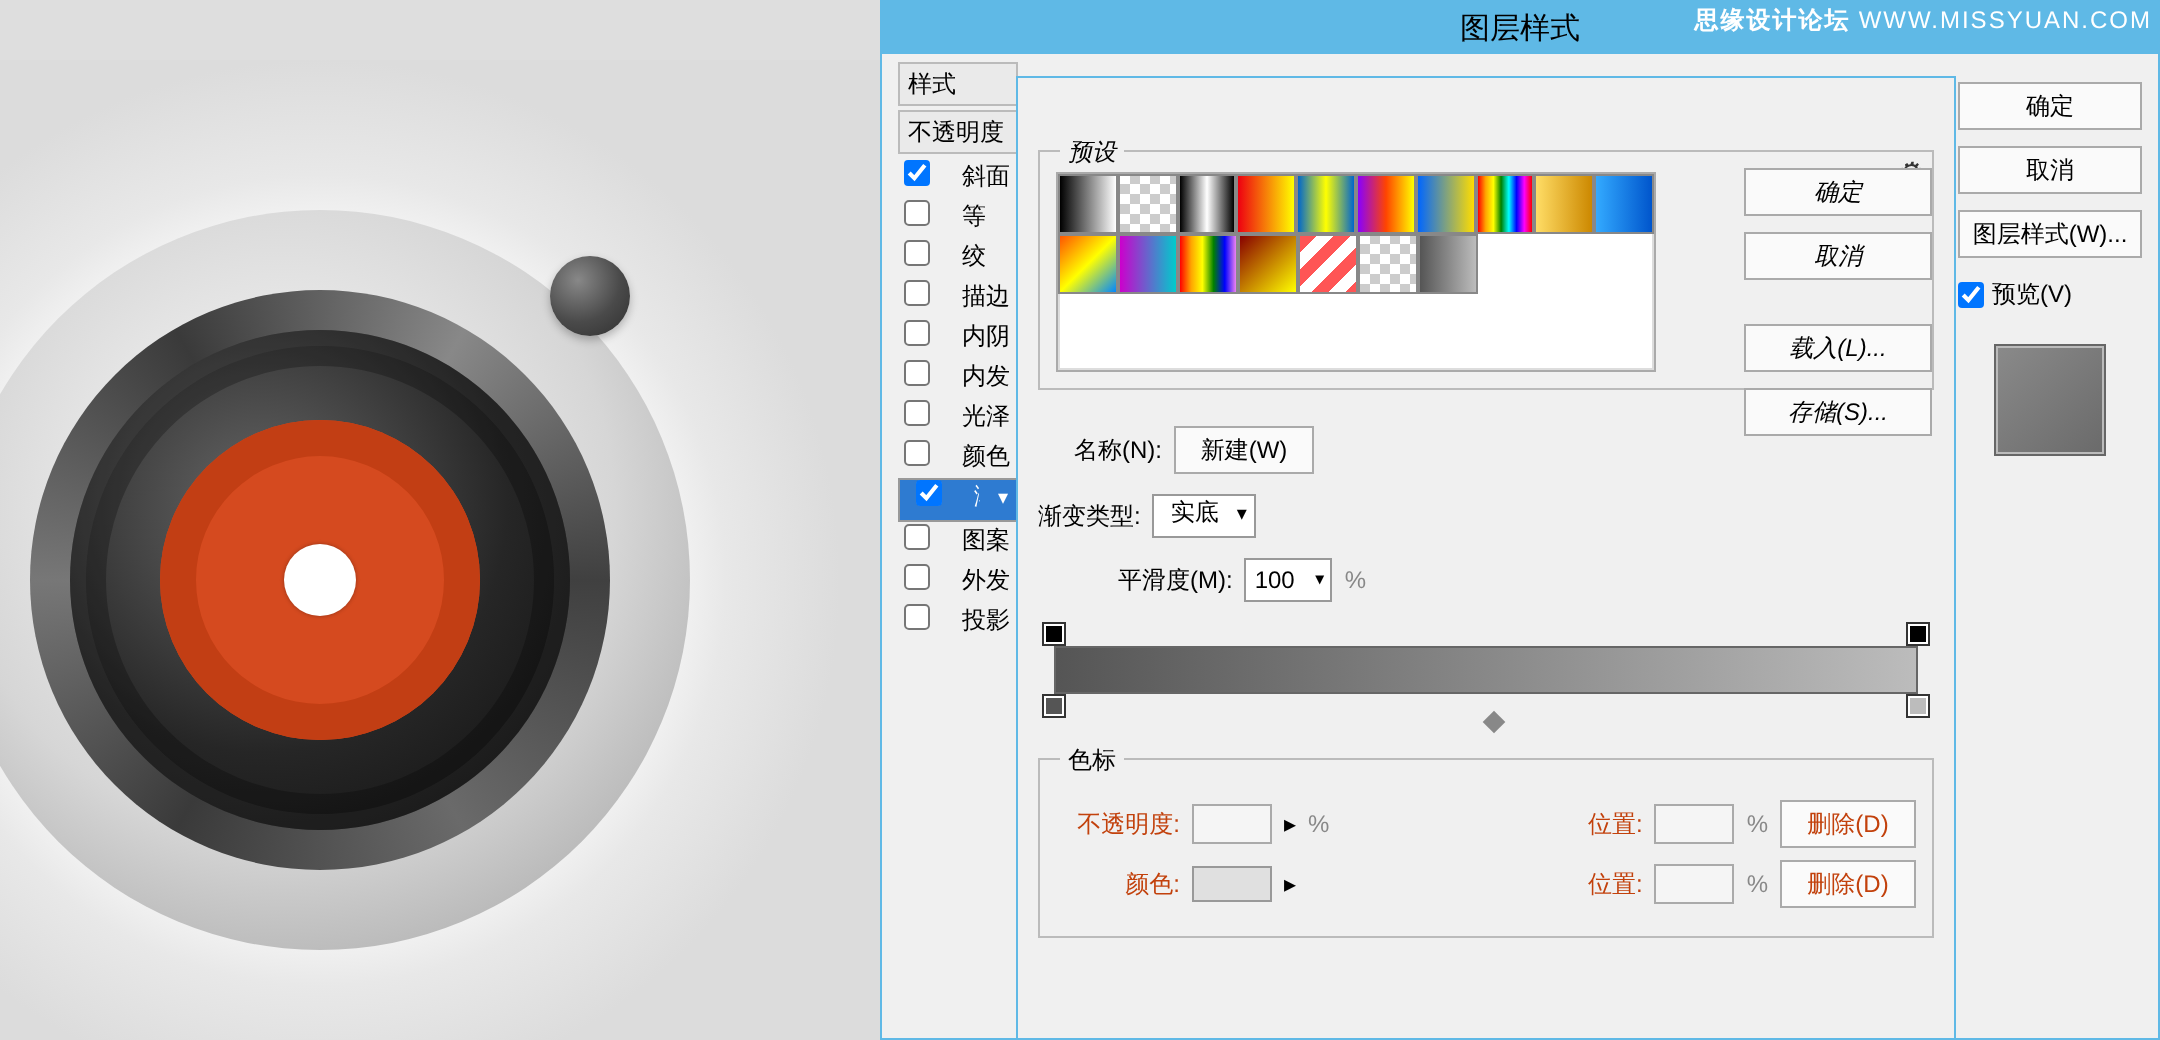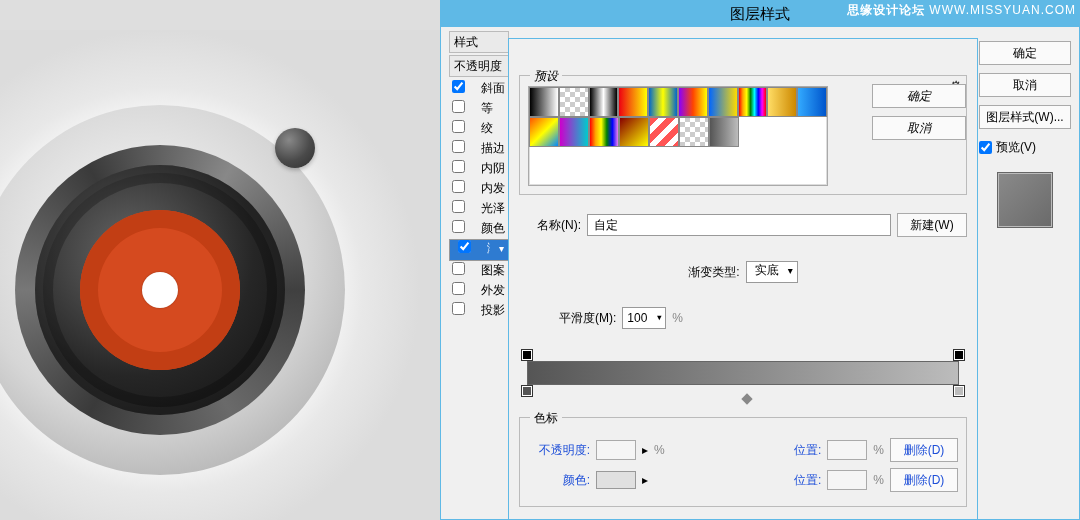--- a/index.html
+++ b/index.html
@@ -52,21 +52,21 @@
   .grad-body { position:absolute; left:10px; top:36px; right:10px; bottom:6px; }
   .presets { border:1px solid #bbb; padding:6px 8px 8px; position:relative;font-style:italic; }
   .fs-label { position:absolute; top:-8px; left:10px; background:#f0f0f0; padding:0 4px; }
   .preset-box { height:100px; background:#fff; border:1px solid #aaa; box-shadow: inset 0 0 0 1px #ddd; position:relative; overflow:hidden; margin-top:4px; width:300px; }
   .swatch-row { display:flex; }
   .sw { width:30px; height:30px; border:1px solid #888; margin:0; }
   .gear { position:absolute; right:6px; top:2px; font-size:14px; color:#333; }
 
   .side-btns { position:absolute; right:0; top:8px; width:94px; display:flex; flex-direction:column; gap:8px; }
 
-  .row { display:flex; align-items:center; gap:6px; margin:24px 0; }
+  .row { display:flex; align-items:center; gap:6px; margin:10px 0; }
   .lab { min-width:62px; text-align:right; }
   .txt { height:22px; border:1px solid #999; background:#fff; padding:0 6px; flex:1; }
   .sel { height:22px; border:1px solid #999; background:#fff; padding:0 18px 0 8px; position:relative; }
   .sel::after { content:"▾"; position:absolute; right:4px; top:3px; font-size:10px; }
   .spin { width:44px; height:22px; border:1px solid #999; background:#fff; display:flex; align-items:center; padding:0 4px; position:relative; }
   .spin::after { content:"▸"; position:absolute; right:3px; font-size:9px; transform:rotate(90deg); }
 
   .grad-bar-wrap { margin-top:14px; position:relative; height:40px; }
   .grad-bar { position:absolute; left:8px; right:8px; top:8px; height:24px; border:1px solid #666;
     background:linear-gradient(90deg,#555 0%, #888 50%, #bcbcbc 100%); }
@@ -78,21 +78,21 @@
   .cstop-l .inner { background:#555; }
   .cstop-r .inner { background:#bcbcbc; }
   .diamond { position:absolute; width:8px; height:8px; background:#888; transform:rotate(45deg); }
 
   .stops-field { border:1px solid #bbb; padding:14px 8px 8px; position:relative; margin-top:24px; }
   .sf-row { display:flex; align-items:center; gap:6px; margin:6px 0; }
   .field-s { width:40px; height:20px; border:1px solid #aaa; background:#f5f5f5; }
   .unit { color:#888; }
   .del { width:68px; }
   .colchip { width:40px; height:18px; border:1px solid #999; background:#e0e0e0; }
-  .dim { color:#1d4ed8; }
+  .dim { color:#c2410c; }
 
   .watermark { position:absolute; right:4px; top:2px; color:#fff; font-size:11px; z-index:20; font-family:Arial; letter-spacing:1px; }
   .watermark b { font-size:12px;font-family:Liberation Serif, serif; }
 </style>
 </head>
 <body>
 
 <div class="artwork">
   <div class="disc-outer"></div>
   <div class="disc-ring"></div>
@@ -203,30 +203,31 @@
             <div class="sw" style="background: linear-gradient(135deg, rgb(136, 0, 0), rgb(255, 255, 0));"></div>
             <div class="sw" style="background: repeating-linear-gradient(135deg, rgb(255, 85, 85) 0px, rgb(255, 85, 85) 6px, rgb(255, 255, 255) 6px, rgb(255, 255, 255) 12px);"></div>
             <div class="sw" style="background: repeating-conic-gradient(rgb(204, 204, 204) 0deg, rgb(204, 204, 204) 25%, rgb(255, 255, 255) 0deg, rgb(255, 255, 255) 50%) 0px center / 10px 10px;"></div>
             <div class="sw" style="background: linear-gradient(90deg, rgb(85, 85, 85), rgb(136, 136, 136), rgb(188, 188, 188));"></div>
           </div>
       </div>
       <div class="side-btns">
         <div class="btn">确定</div>
         <div class="btn">取消</div>
         <div style="height:6px"></div>
+        <div class="btn">载入(L)...</div>
+        <div class="btn">存储(S)...</div>
       </div>
     </div>
 
     <div class="row" style="margin-top:18px">
       <span class="lab">名称(N):</span>
-      <input class="txt" value="自定" style="">
       <div class="btn" style="width:70px">新建(W)</div>
     </div>
 
-    <div class="row" style="justify-content:center">
+    <div class="row" style="">
       <span>渐变类型:</span>
       <div class="sel">实底</div>
     </div>
     <div class="row" style="justify-content:flex-start; padding-left:40px">
       <span>平滑度(M):</span>
       <div class="spin">100</div>
       <span class="unit">%</span>
     </div>
 
     <div class="grad-bar-wrap">

